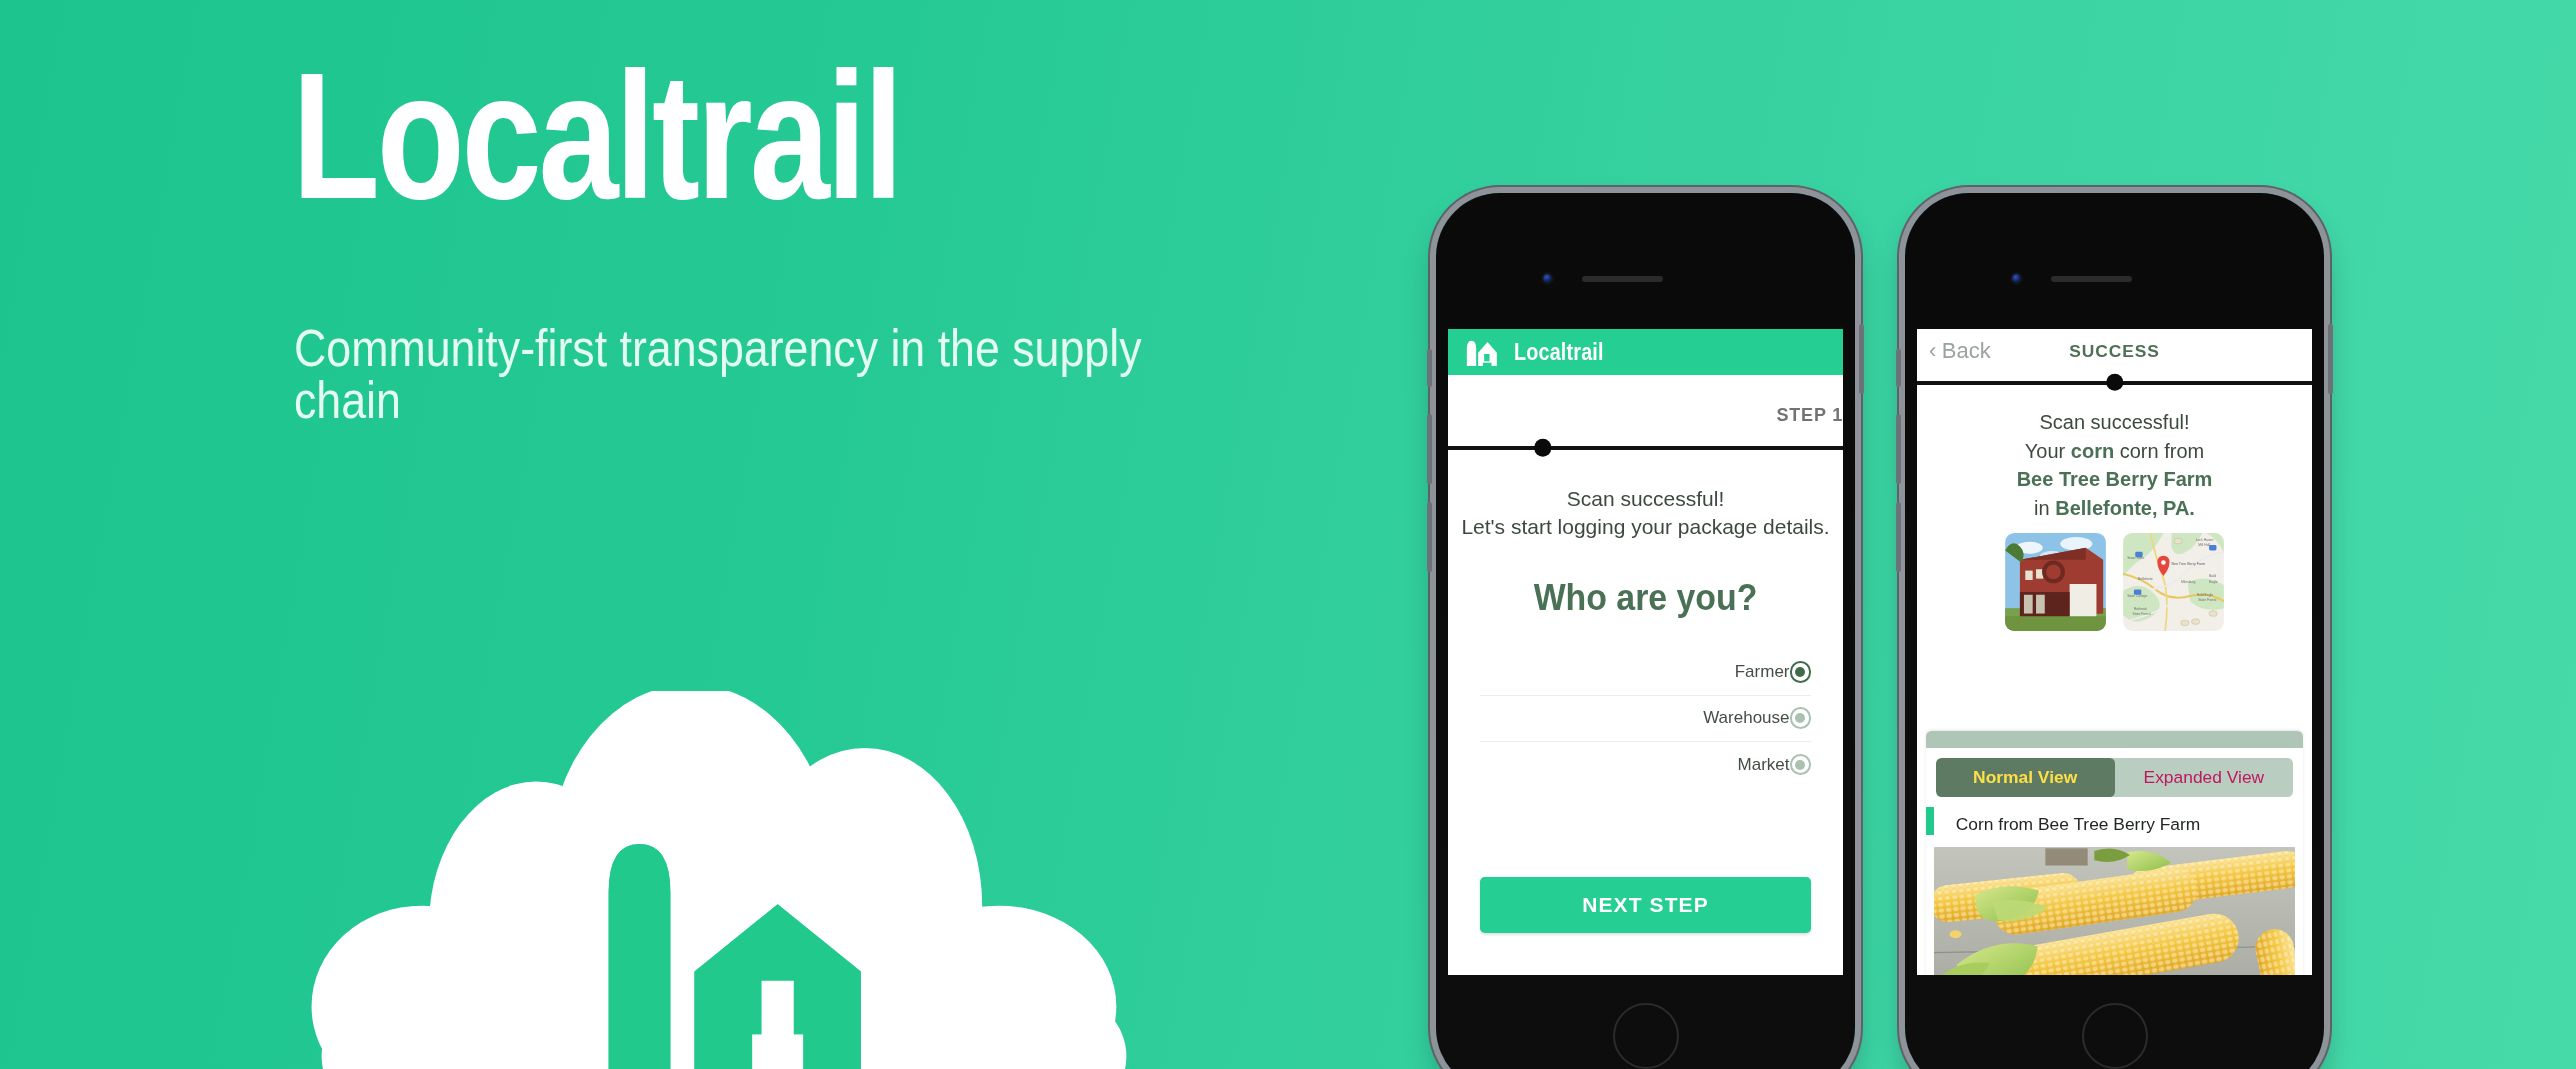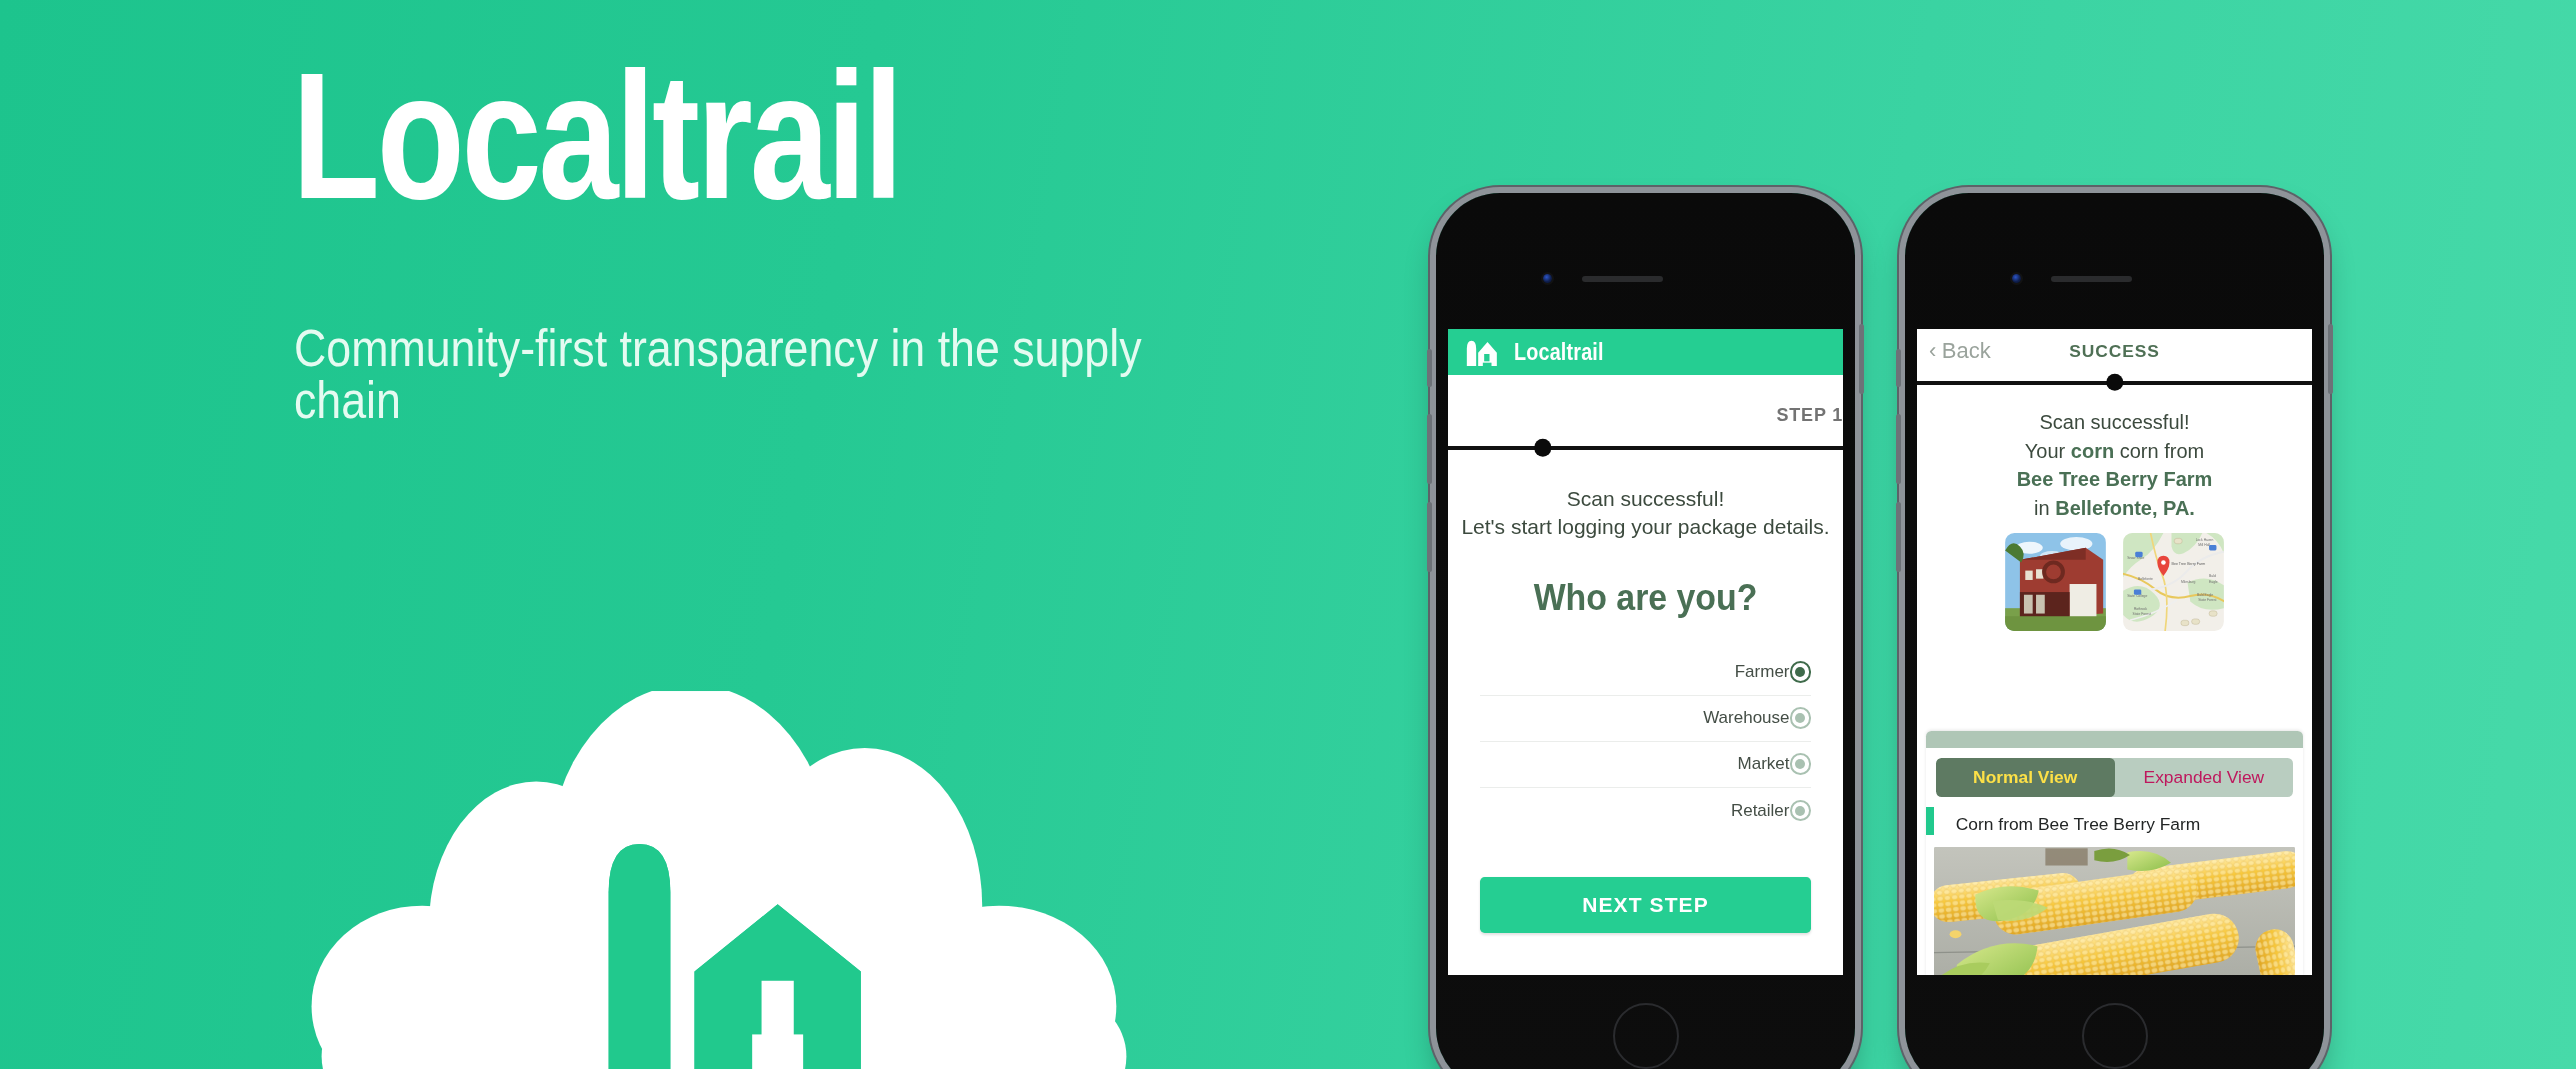--- a/index.html
+++ b/index.html
@@ -284,26 +284,20 @@
           </span>
       </div>
       <div class="option-row">
         <span class="option-label">Warehouse</span>
         <span class="radio">
             <i></i>
           </span>
       </div>
       <div class="option-row">
         <span class="option-label">Market</span>
-        <span class="radio">
-            <i></i>
-          </span>
-      </div>
-      <div class="option-row">
-        <span class="option-label">Retailer</span>
         <span class="radio">
             <i></i>
           </span>
       </div>
     </div>
 
     <div class="next-btn">NEXT STEP</div>
   </div>
 </div>
 

